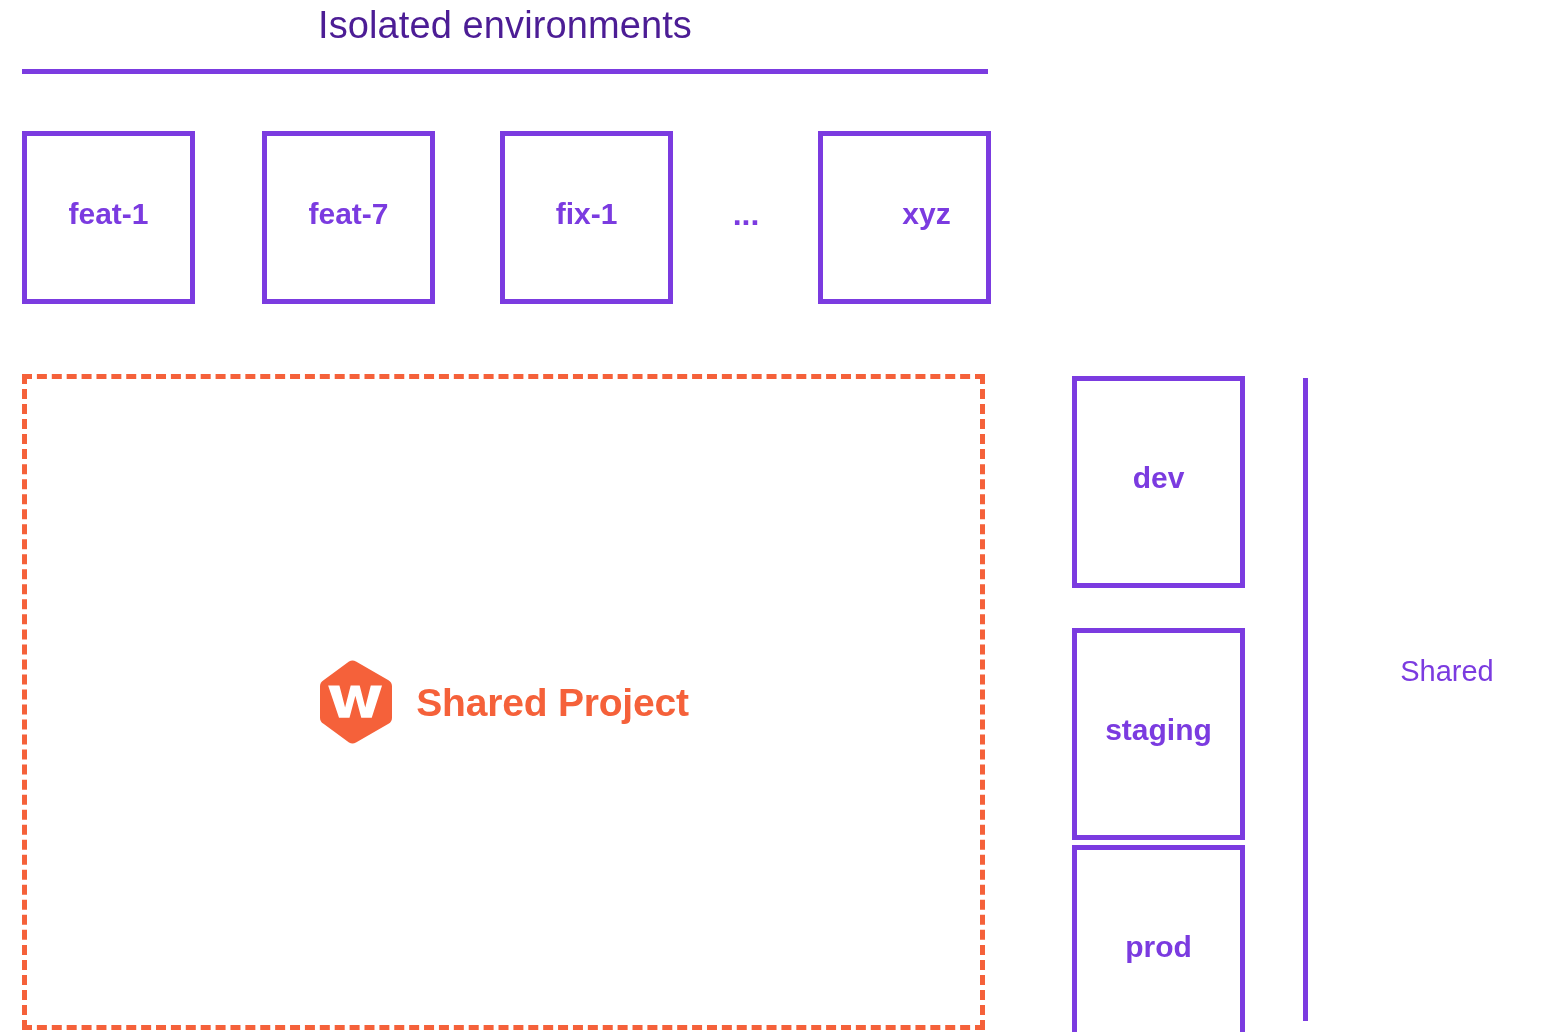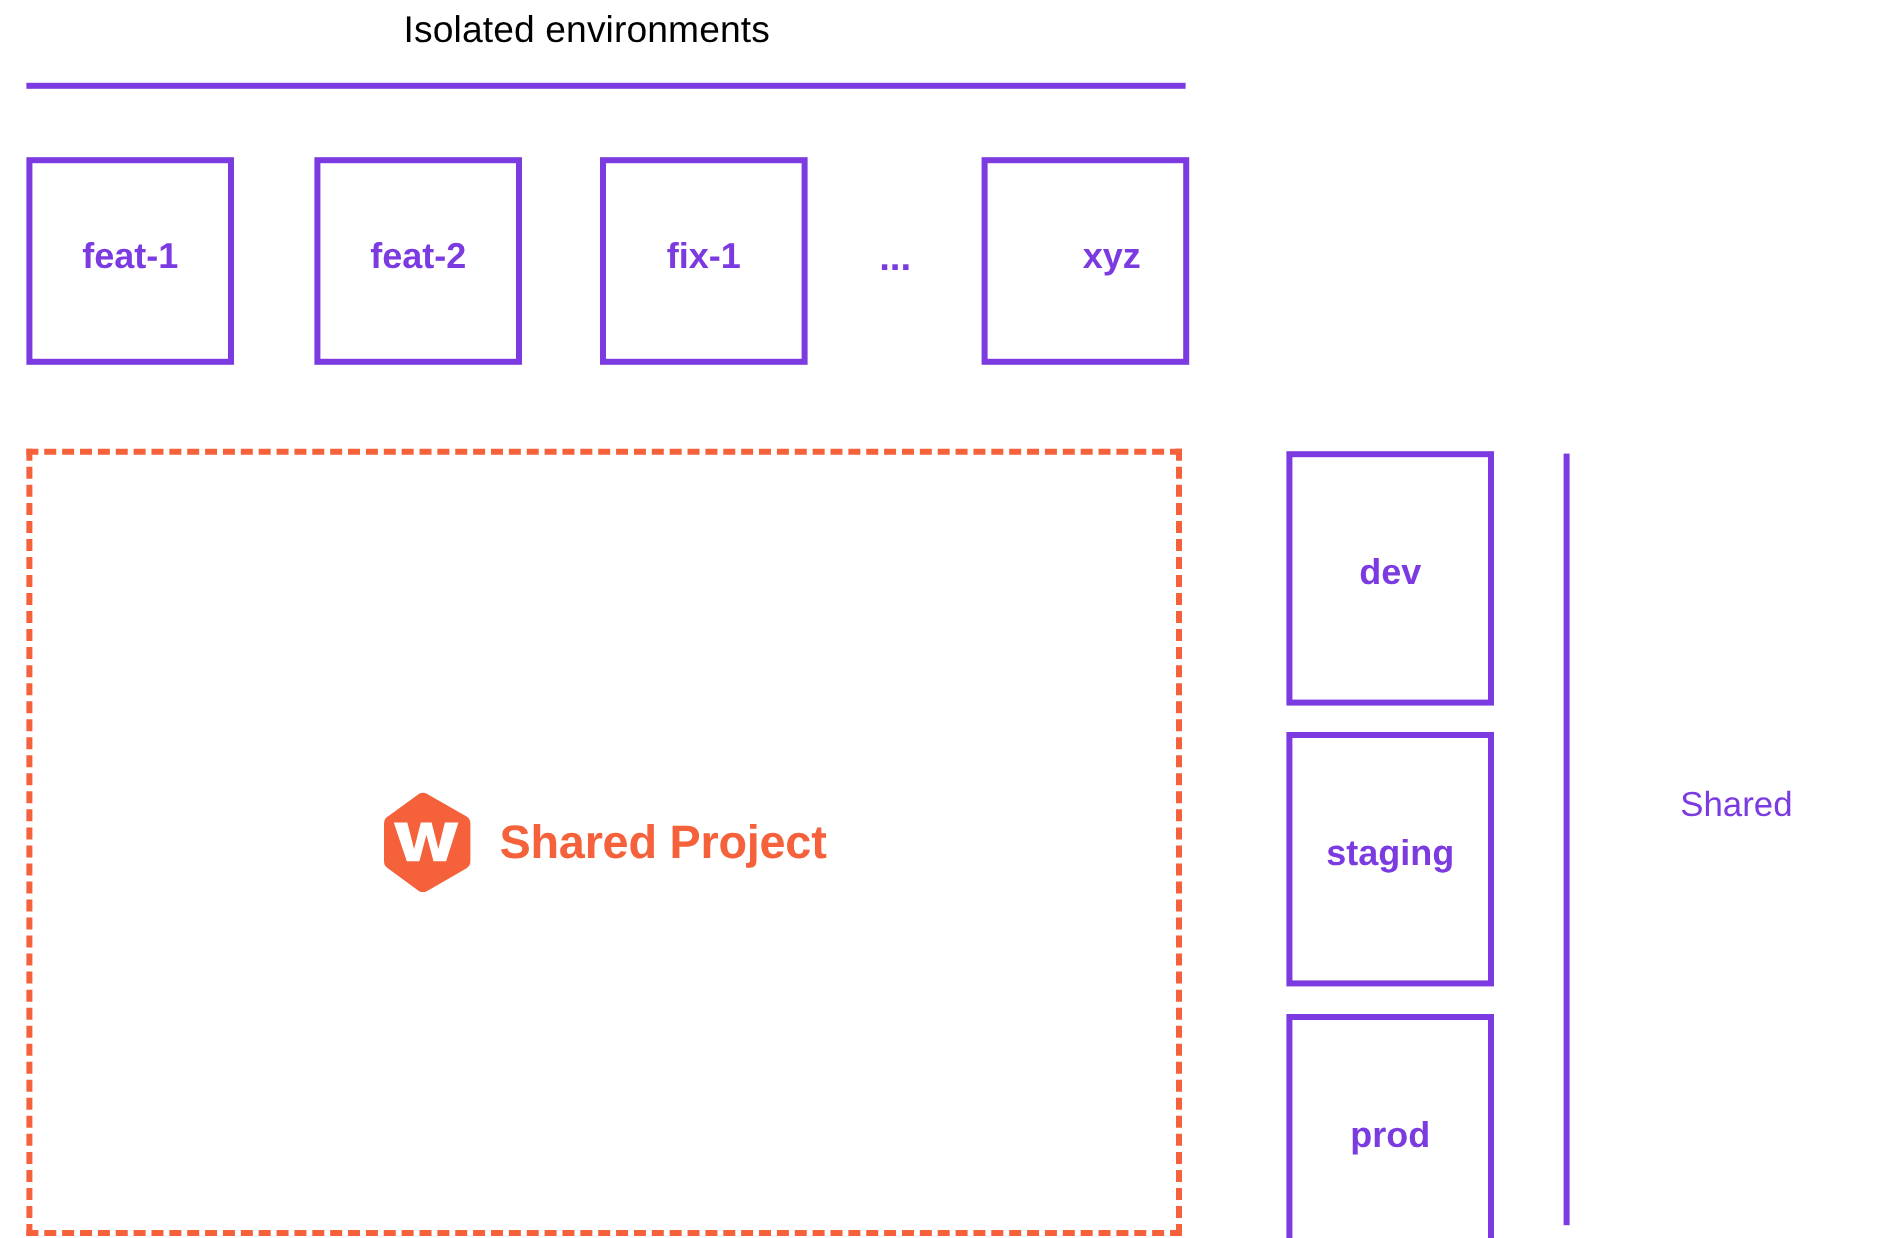--- a/index.html
+++ b/index.html
@@ -15,27 +15,27 @@
     position: relative;
     width: 1564px;
     height: 1032px;
     overflow: hidden;
     background: #ffffff;
   }
 
   
   .isolated-title {
     position: absolute;
-    left: 6px;
+    left: 22px;
     top: 8px;
     width: 966px;
     text-align: center;
-    font-size: 31px;
+    font-size: 38px;
     font-weight: 400;
-    color: #000000;
+    color: #4c1d95;
     letter-spacing: 0.1px;
     line-height: 34px;
     white-space: nowrap;
   }
   .isolated-rule {
     position: absolute;
     left: 22px;
     top: 69px;
     width: 966px;
     height: 5px;
@@ -141,21 +141,21 @@
   }
   .shared-box .env-label {
     font-size: 30px;
     font-weight: bold;
     color: #7B3BE0;
     line-height: 1;
     margin-top: -8px;
     white-space: nowrap;
   }
   .shared-box-0 { top: 376px; }
-  .shared-box-1 { top: 610px; }
+  .shared-box-1 { top: 628px; }
   .shared-box-2 { top: 845px; }
 
   .shared-rule {
     position: absolute;
     left: 1303px;
     top: 378px;
     width: 5px;
     height: 643px;
     background: #7B3BE0;
   }
@@ -177,21 +177,21 @@
 <div id="canvas">
 
   <div class="isolated-title">Isolated environments</div>
   <div class="isolated-rule"></div>
 
   <div class="iso-row">
     <div class="env-box iso-box-0">
       <span class="env-label">feat-1</span>
     </div>
     <div class="env-box iso-box-1">
-      <span class="env-label">feat-2</span>
+      <span class="env-label">feat-7</span>
     </div>
     <div class="env-box iso-box-2">
       <span class="env-label">fix-1</span>
     </div>
     <div class="ellipsis">
       <span>...</span>
     </div>
     <div class="env-box iso-box-3">
       <span class="env-label">xyz</span>
     </div>

